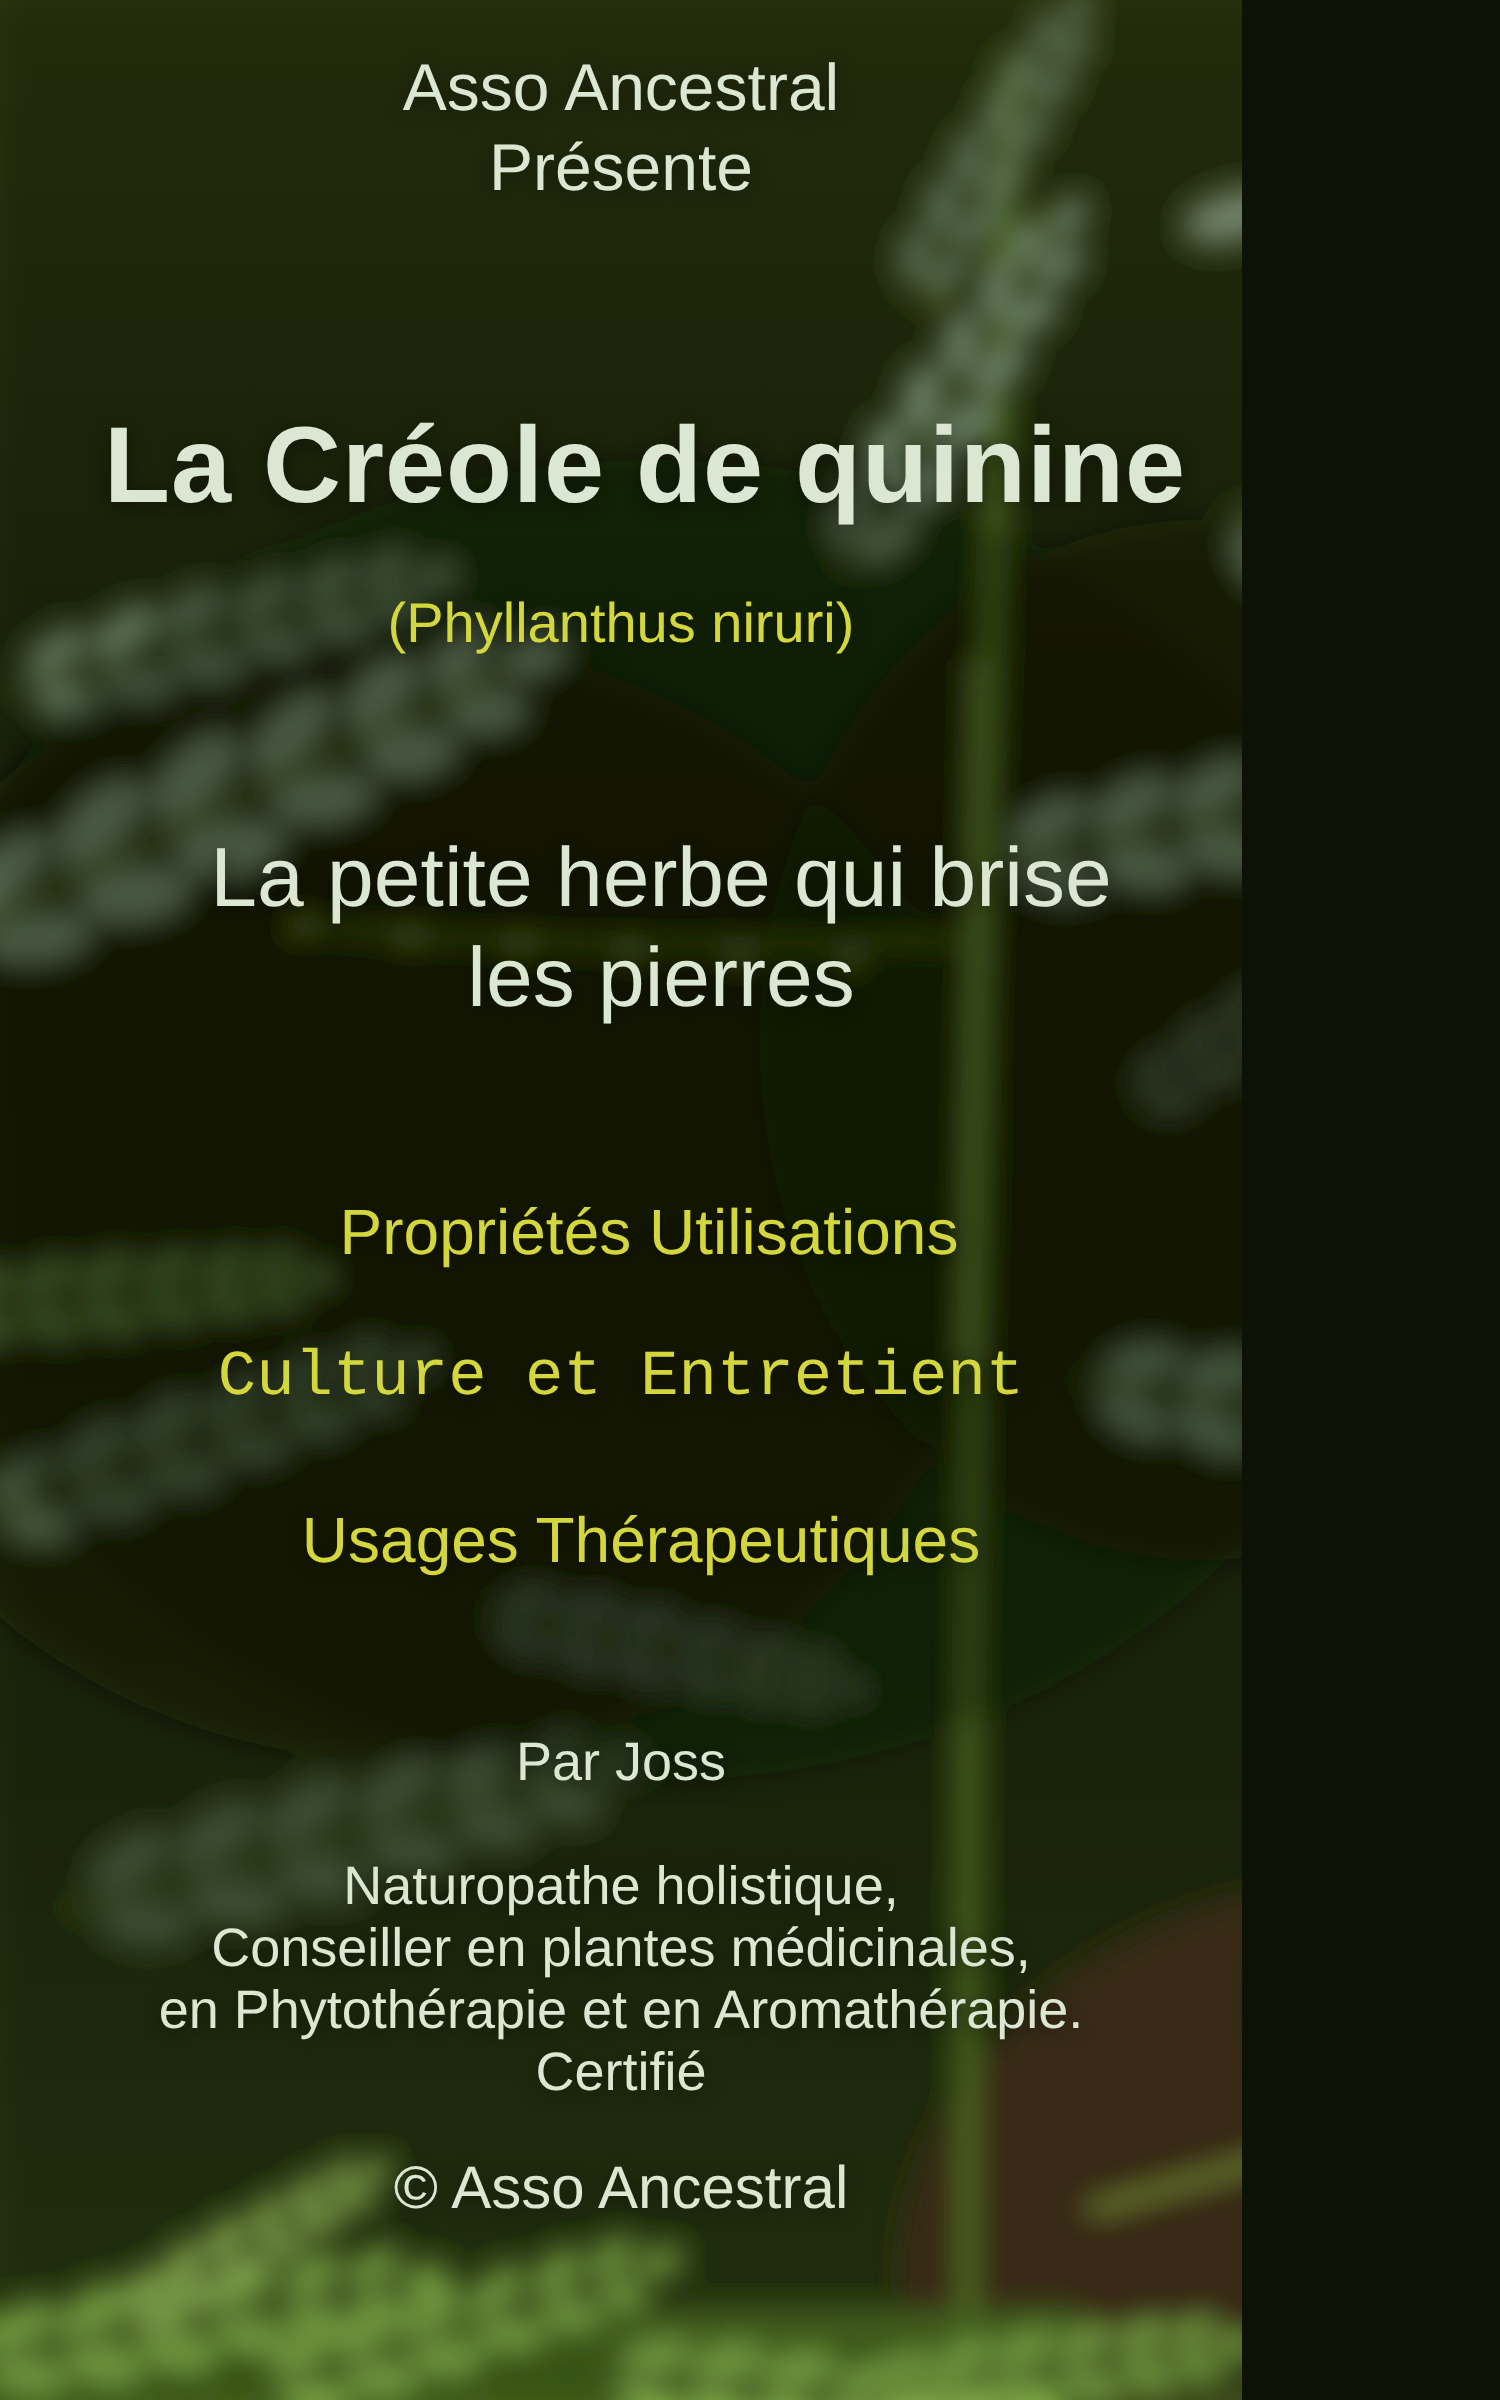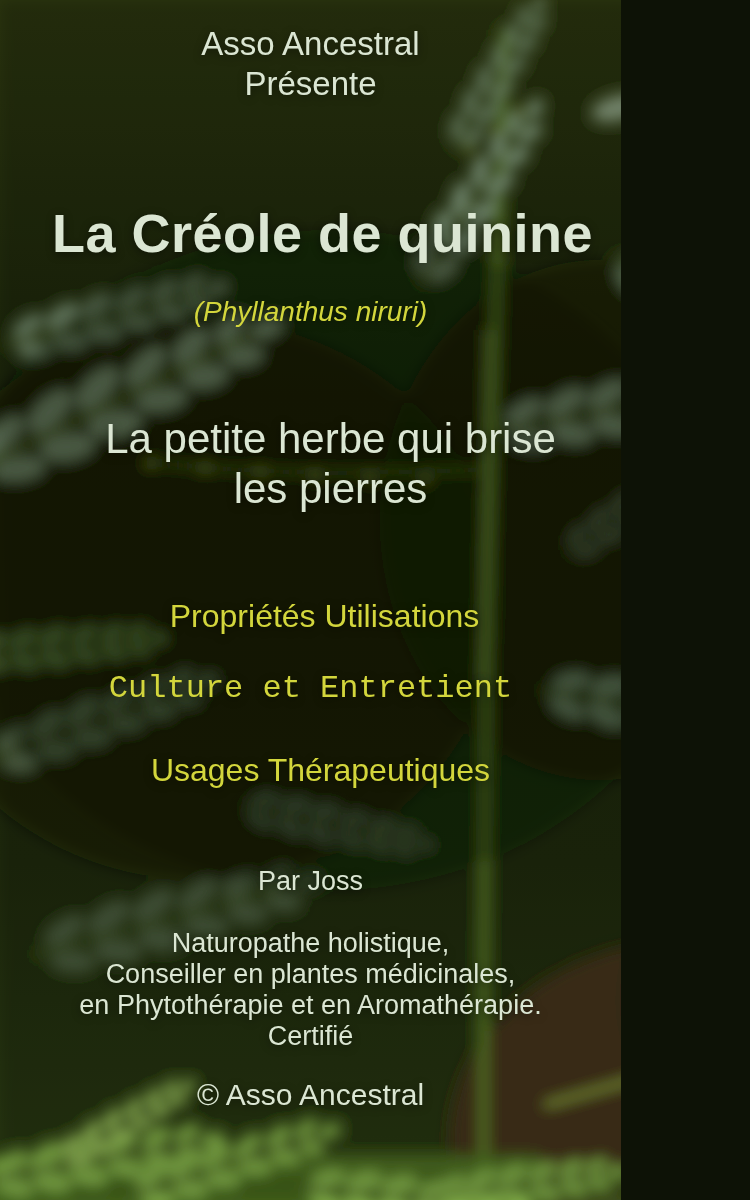--- a/index.html
+++ b/index.html
@@ -11,21 +11,21 @@
   .bg { position:absolute; inset:0; width:750px; height:1200px; }
   .txt {
     position:absolute; left:0; right:0; text-align:center;
     color:var(--light-text,#dbe6d3);
     text-shadow:0 2px 10px rgba(0,0,0,.45);
     white-space:nowrap;
   }
   .yellow { color:var(--yellow-text,#d3d63c); }
   .presenter   { top:24px;  font-size:33px; line-height:40px; }
   .main-title  { top:202px; font-size:54px; font-weight:700; letter-spacing:.5px;padding-left:24px; }
-  .latin-name  { top:296px; font-size:28px;font-style:italic; }
+  .latin-name  { top:296px; font-size:28px; }
   .tagline     { top:414px; font-size:42px; line-height:50px;padding-left:40px; }
   .topic-1     { top:598px; font-size:32px;padding-left:28px; }
   .topic-2     { top:670px; font-size:32px;font-family:Liberation Mono, monospace; }
   .topic-3     { top:752px; font-size:32px;padding-left:20px; }
   .byline      { top:866px; font-size:27px; }
   .credentials { top:928px; font-size:27px; line-height:31px;text-align:center; }
   .copyright   { top:1078px; font-size:30px; }
 </style>
 </head>
 <body>

